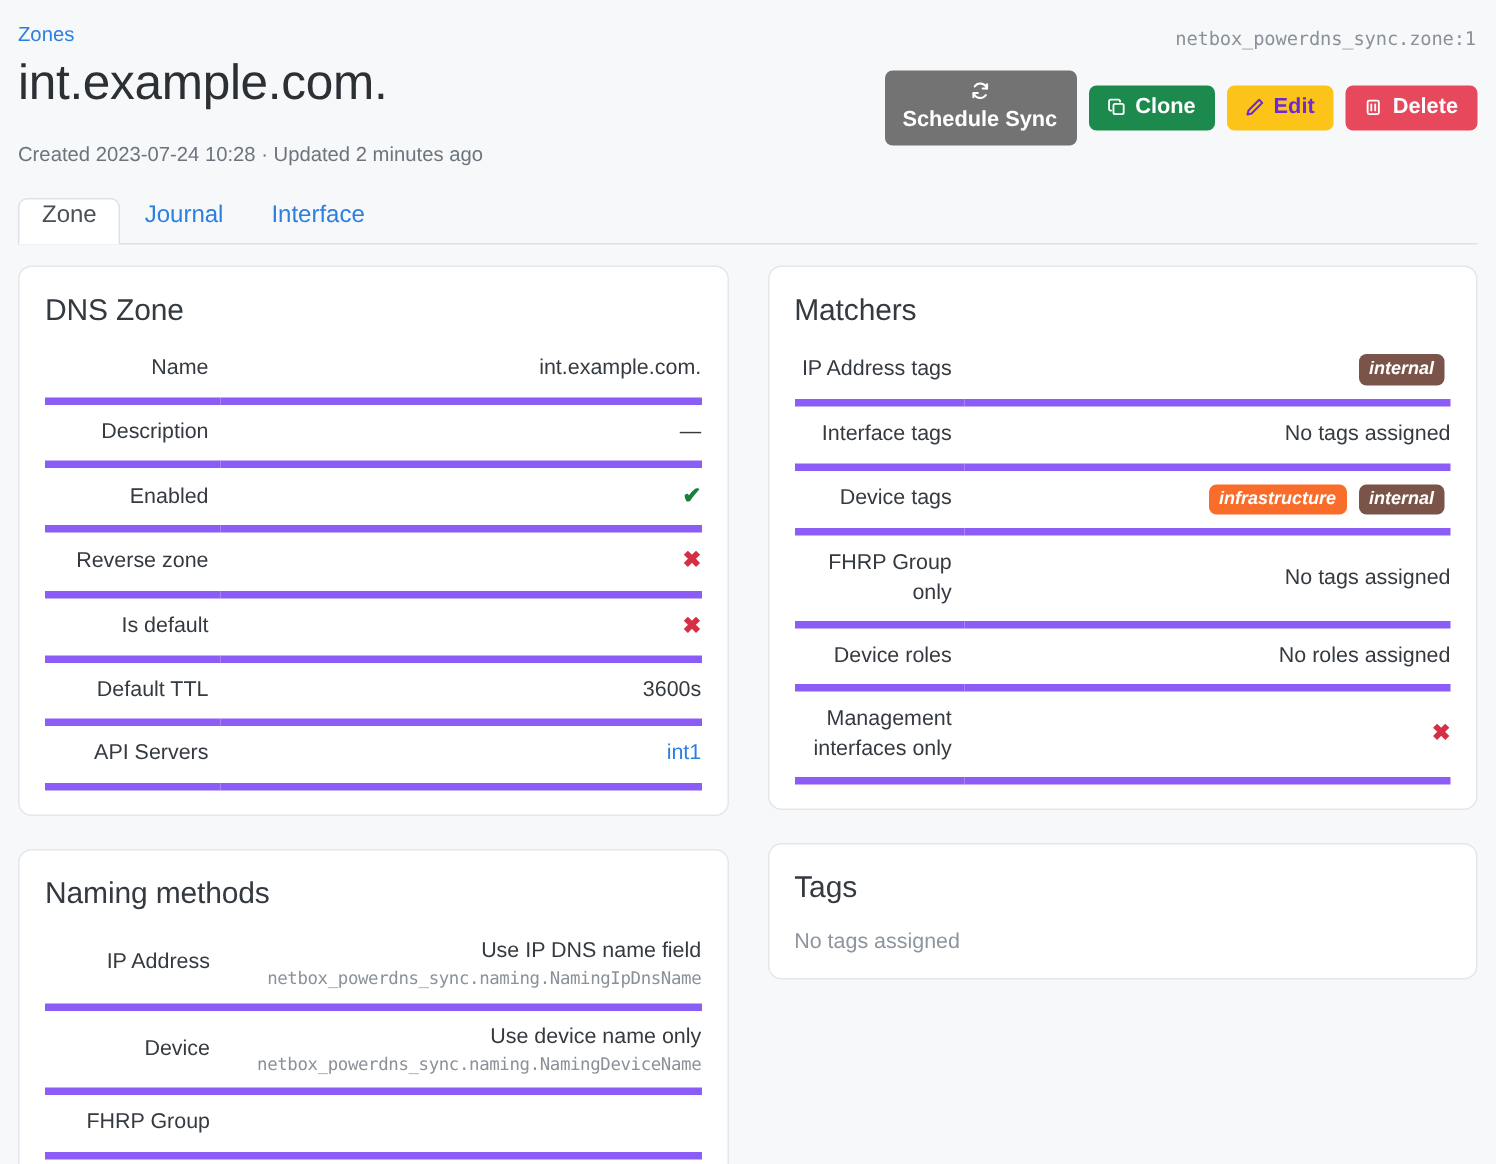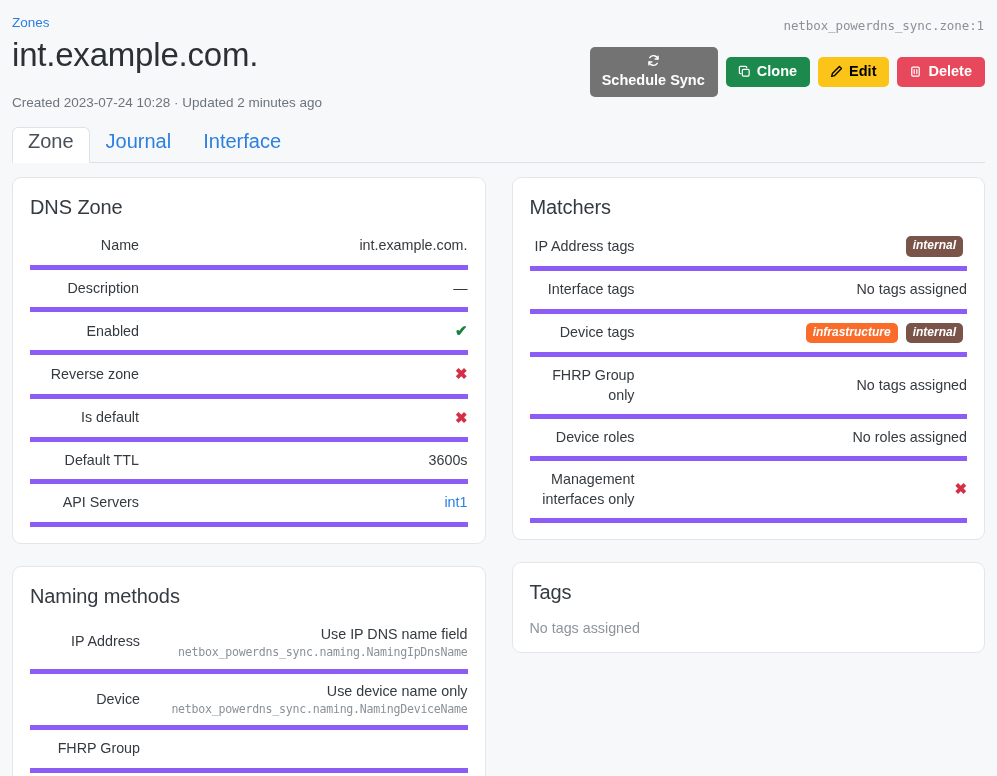--- a/index.html
+++ b/index.html
@@ -34,31 +34,31 @@
     display: inline-flex; align-items: center; gap: 6px;
     border: none; border-radius: 5px;
     font-size: 14.5px; font-weight: 600;
     padding: 7px 13px 8px 12px;
     cursor: pointer; line-height: 1.1; white-space: nowrap;
     font-family: "Liberation Sans", sans-serif;
   }
   .btn svg { display:block; }
   .btn-sync   { background: #737373; color: #fff; flex-direction: column; }
   .btn-clone  { background: #1c8a4d; color: #fff; }
-  .btn-edit   { background: #fcc419; color: #000000; }
+  .btn-edit   { background: #fcc419; color: #6d28d9; }
   .btn-delete { background: #e8485c; color: #fff; }
 
   
   .tabs {
     margin: 19px 12px 0 12px;
     border-bottom: 1px solid #dee2e6;
     display: flex; align-items: flex-end; height: 34px;
   }
   .tab {
-    font-size: 20px; padding: 1px 15px 8px 15px;
+    font-size: 16px; padding: 1px 15px 8px 15px;
     color: #2b7fe0; text-decoration: none; cursor: pointer;
     border: 1px solid transparent; border-radius: 6px 6px 0 0;
     line-height: 1.25; position: relative; top: 1px;
   }
   .tab.active {
     color: #495057; background: #fff;
     border-color: #dee2e6 #dee2e6 #fff #dee2e6;
   }
 
   

